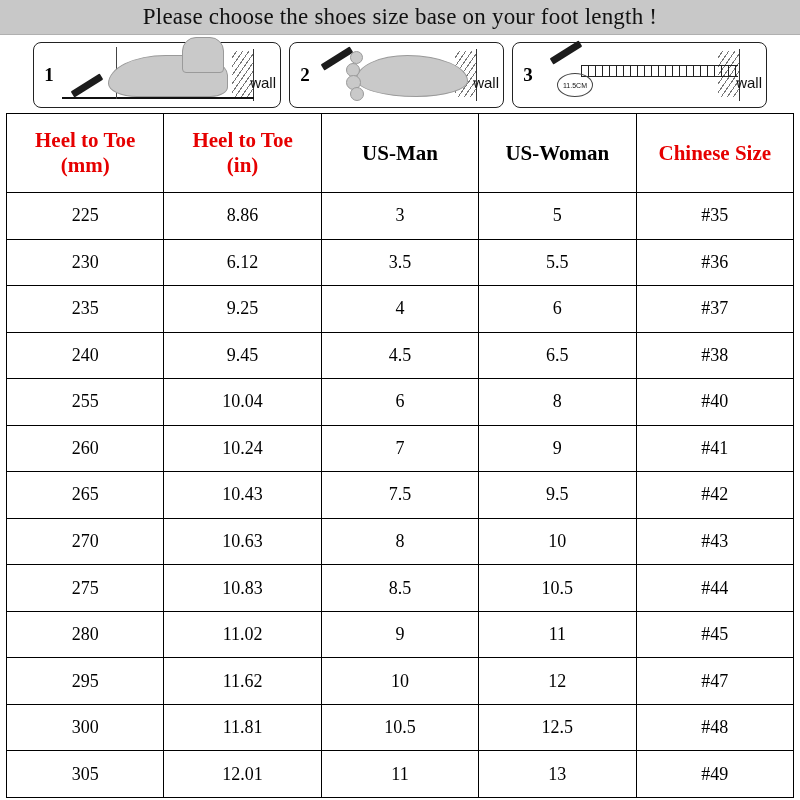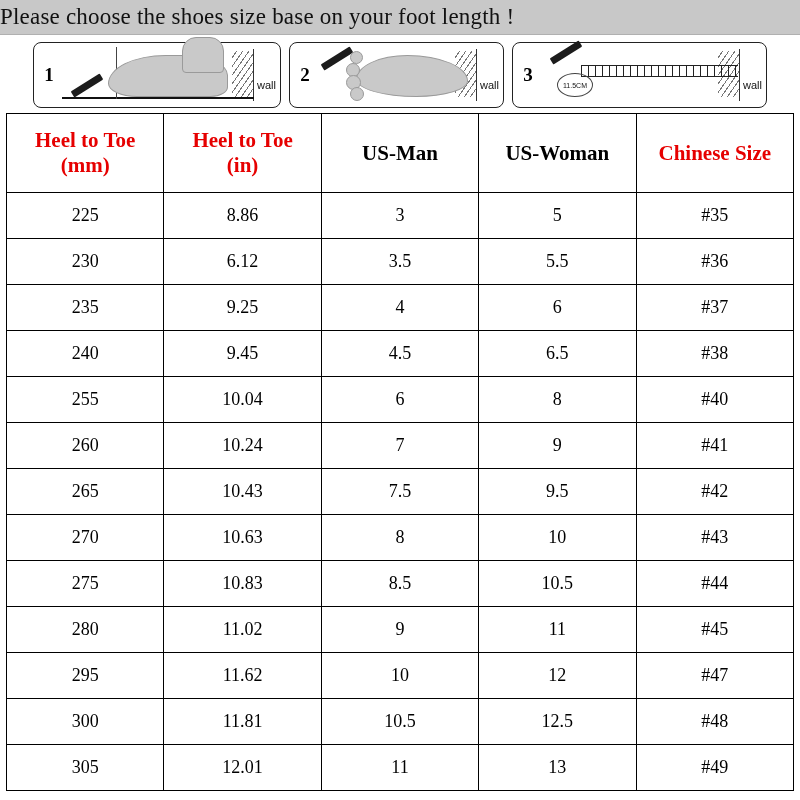--- a/index.html
+++ b/index.html
@@ -21,21 +21,21 @@
     display: flex;
     flex-direction: column;
   }
 
   
   .banner {
     background: #c8c8c8;
     height: 34px;
     display: flex;
     align-items: center;
-    justify-content: flex-start;
+    justify-content: center;
     border-bottom: 1px solid #b0b0b0;
   }
   .banner-text {
     font-family: "Liberation Serif", serif;
     font-size: 23px;
     color: #111111;
     letter-spacing: 0.2px;
     white-space: nowrap;
   }
 
@@ -76,21 +76,21 @@
   .diagram-body {
     position: relative;
     flex: 1;
     height: 100%;
   }
   .wall-label {
     position: absolute;
     right: 4px;
     bottom: 16px;
     font-family: "Liberation Sans", sans-serif;
-    font-size: 11px;
+    font-size: 15px;
     color: #111;
   }
   .hatch {
     position: absolute;
     right: 26px;
     top: 8px;
     width: 22px;
     height: 46px;
     background: repeating-linear-gradient(
       -55deg,
@@ -193,21 +193,21 @@
     align-items: center;
     justify-content: center;
     font-family: "Liberation Sans", sans-serif;
     font-size: 7px;
     color: #111;
   }
 
   
   .table-wrap {
     flex: 1;
-    padding: 0 6px 9px 6px;
+    padding: 0 6px 2px 6px;
     box-sizing: border-box;
   }
   table.size-table {
     width: 100%;
     height: 100%;
     border-collapse: collapse;
     table-layout: fixed;
   }
   table.size-table th,
   table.size-table td {

